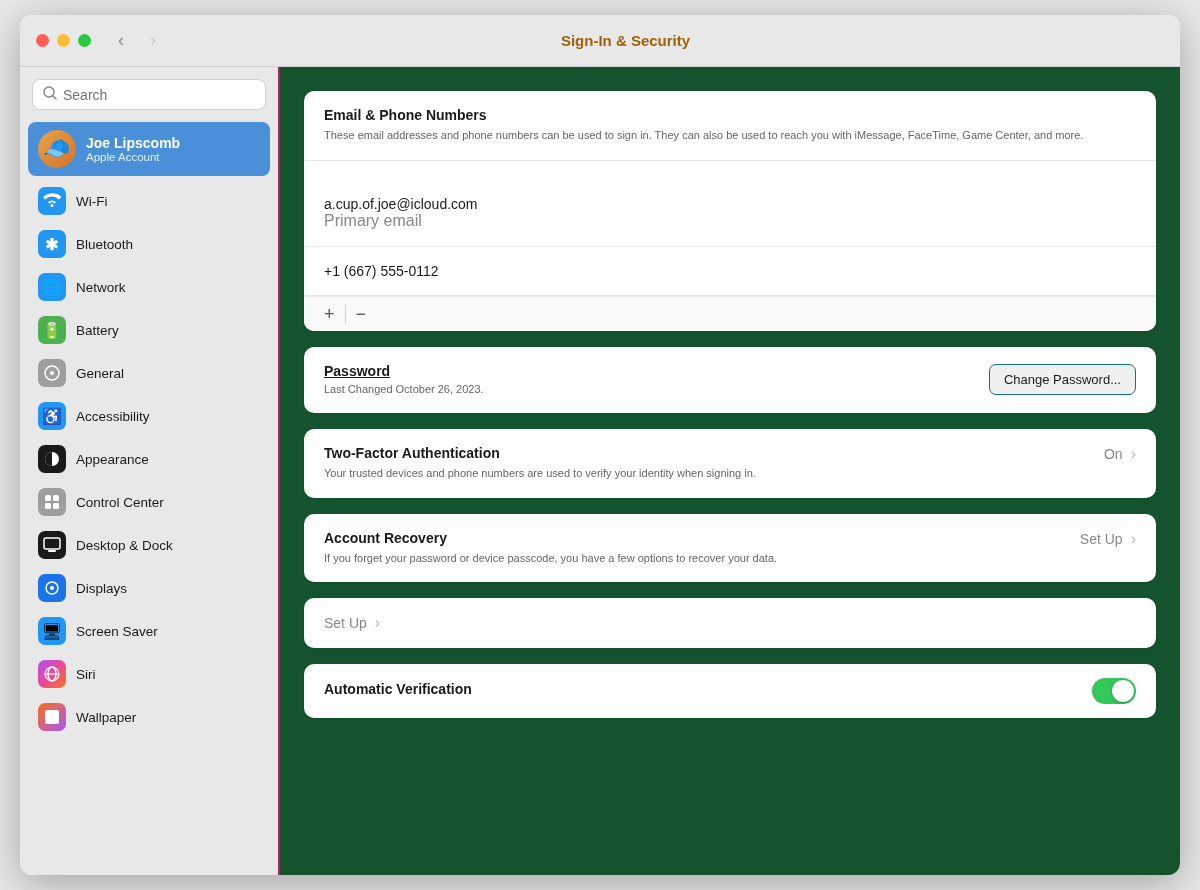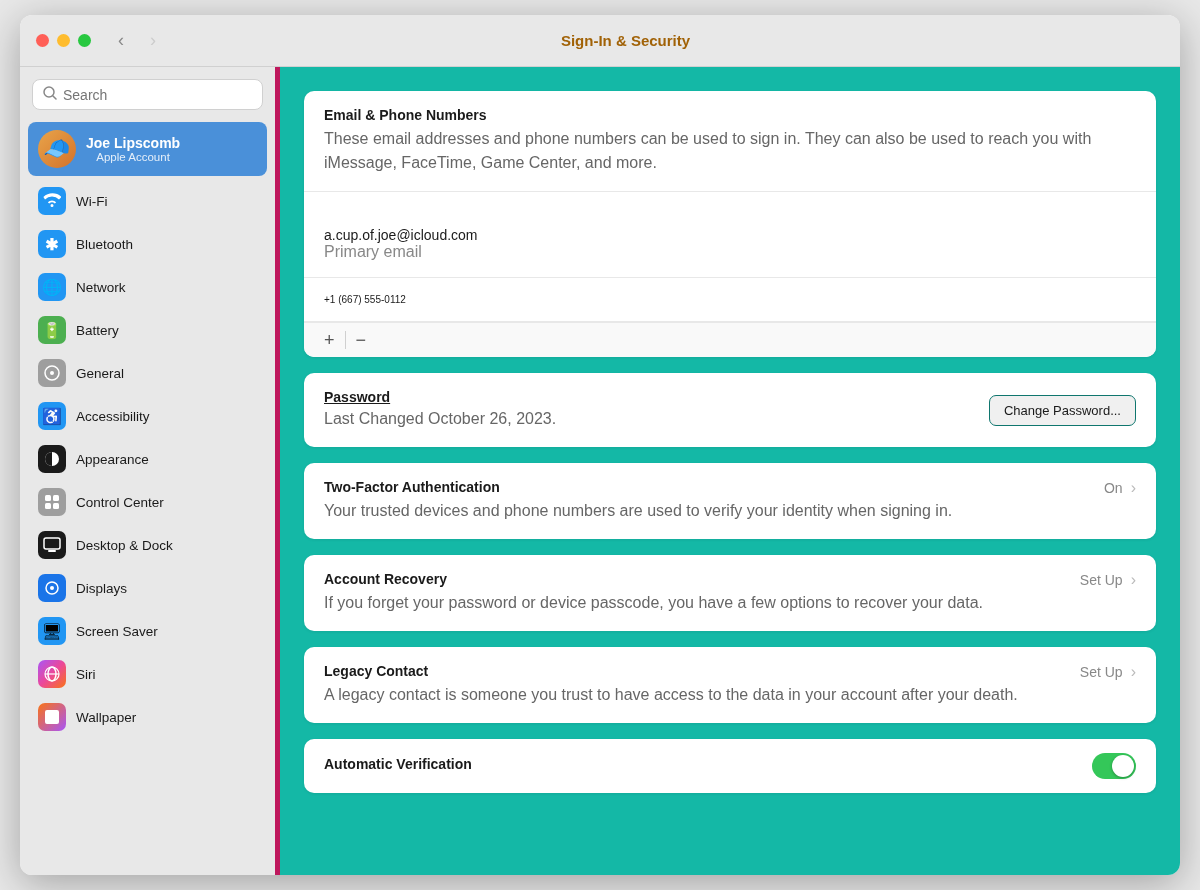--- a/index.html
+++ b/index.html
@@ -76,21 +76,21 @@
     }
     .main-content {
       display: flex;
       flex: 1;
       overflow: hidden;
     }
     
     .sidebar {
       width: 260px;
       background: #e8e8e8;
-      border-right: 5px solid #be185d;
+      border-right: 2px solid #be185d;
       display: flex;
       flex-direction: column;
       overflow: hidden;
       flex-shrink: 0;
     }
     .search-container {
       padding: 12px 12px 8px;
     }
     .search-box {
       display: flex;
@@ -135,21 +135,20 @@
       border-radius: 7px;
       display: flex;
       align-items: center;
       justify-content: center;
       flex-shrink: 0;
       font-size: 15px;
     }
     .sidebar-item-text {
       display: flex;
       flex-direction: column;
-      align-items: center;
     }
     .sidebar-item-label {
       font-size: 13.5px;
       color: #1a1a1a;
       font-weight: 400;
     }
     
     .profile-item {
       display: flex;
       align-items: center;
@@ -177,21 +176,21 @@
       font-weight: 600;
       color: #fff;
     }
     .profile-subtitle {
       font-size: 11.5px;
       color: rgba(255,255,255,0.85);
     }
     
     .right-panel {
       flex: 1;
-      background: #14b8a6;
+      background: #14532d;
       overflow-y: auto;
       padding: 24px;
     }
     .right-panel::-webkit-scrollbar { width: 6px; }
     .right-panel::-webkit-scrollbar-thumb { background: rgba(0,0,0,0.2); border-radius: 3px; }
     .settings-card {
       background: #ffffff;
       border-radius: 10px;
       margin-bottom: 16px;
       overflow: hidden;
@@ -204,39 +203,39 @@
     .card-section:last-child {
       border-bottom: none;
     }
     .card-title {
       font-size: 14px;
       font-weight: 600;
       color: #1a1a1a;
       margin-bottom: 4px;
     }
     .card-desc {
-      font-size: 16px;
+      font-size: 11px;
       color: #666;
       line-height: 1.5;
     }
     .email-section {
       padding: 16px 20px;
     }
     .email-value {
       font-size: 14px;
       color: #1a1a1a;
       font-weight: 500;
       margin-top: 19px;
     }
     .email-label {
       font-size: 16px;
       color: #888;
     }
     .phone-value {
-      font-size: 10px;
+      font-size: 14px;
       color: #1a1a1a;
       font-weight: 500;
     }
     .divider {
       height: 1px;
       background: #e8e8e8;
     }
     .add-remove-bar {
       display: flex;
       align-items: center;
@@ -563,24 +562,20 @@
           </div>
           <div class="row-right">
             <span class="setup-label">Set Up</span>
             <span class="chevron">›</span>
           </div>
         </div>
       </div>
 
       <div class="settings-card">
         <div class="row-section">
-          <div class="row-info">
-            <div class="card-title">Legacy Contact</div>
-            <div class="card-desc">A legacy contact is someone you trust to have access to the data in your account after your death.</div>
-          </div>
           <div class="row-right">
             <span class="setup-label">Set Up</span>
             <span class="chevron">›</span>
           </div>
         </div>
       </div>
 
       <div class="settings-card">
         <div class="auto-verify-section">
           <div class="card-title">Automatic Verification</div>

